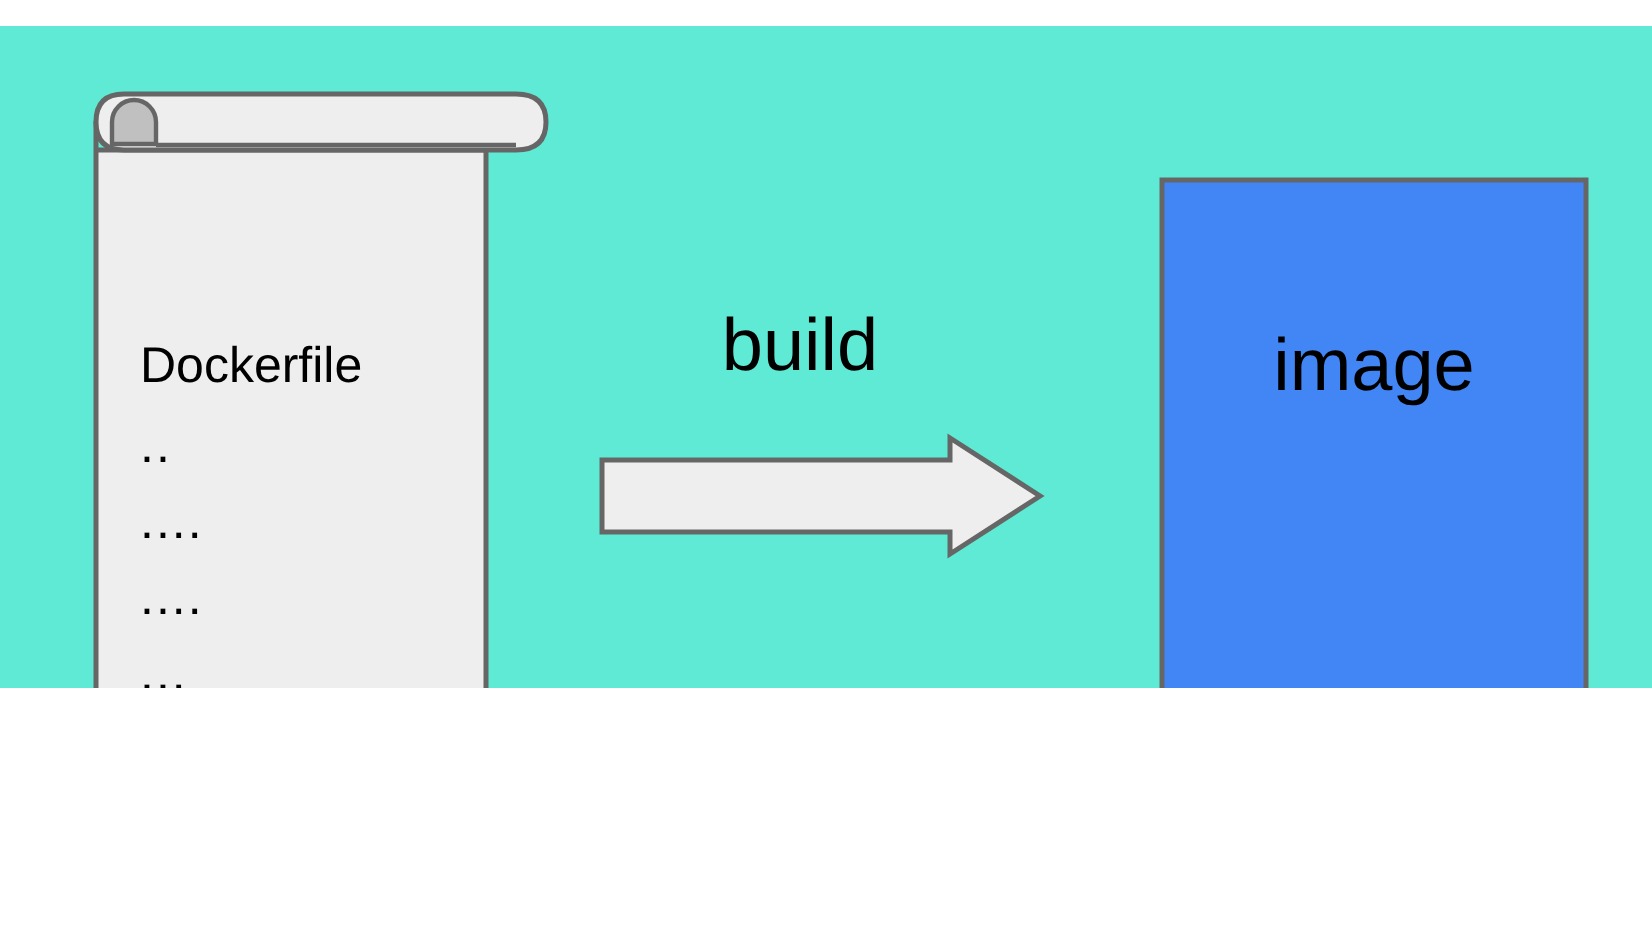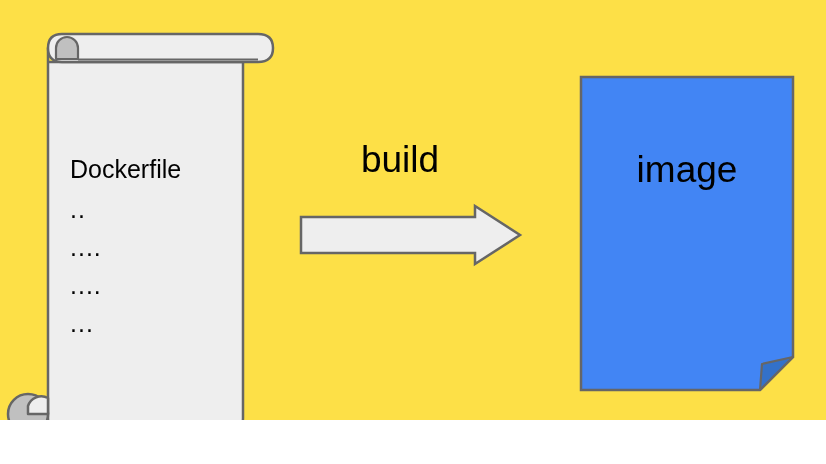--- a/index.html
+++ b/index.html
@@ -7,23 +7,24 @@
     margin: 0;
     padding: 0;
     background: #ffffff;
   }
   body {
     font-family: "Liberation Sans", sans-serif;
   }
   #canvas {
     position: relative;
     width: 826px;
-    height: 420px;
-    background: #fde047;
+    height: 331px;
+    background: #5eead4;
     overflow: hidden;
+    margin-top: 13px;
   }
   #diagram-svg {
     position: absolute;
     left: 0;
     top: 0;
     width: 826px;
     height: 464px;
     display: block;
   }
   .shape-label {

